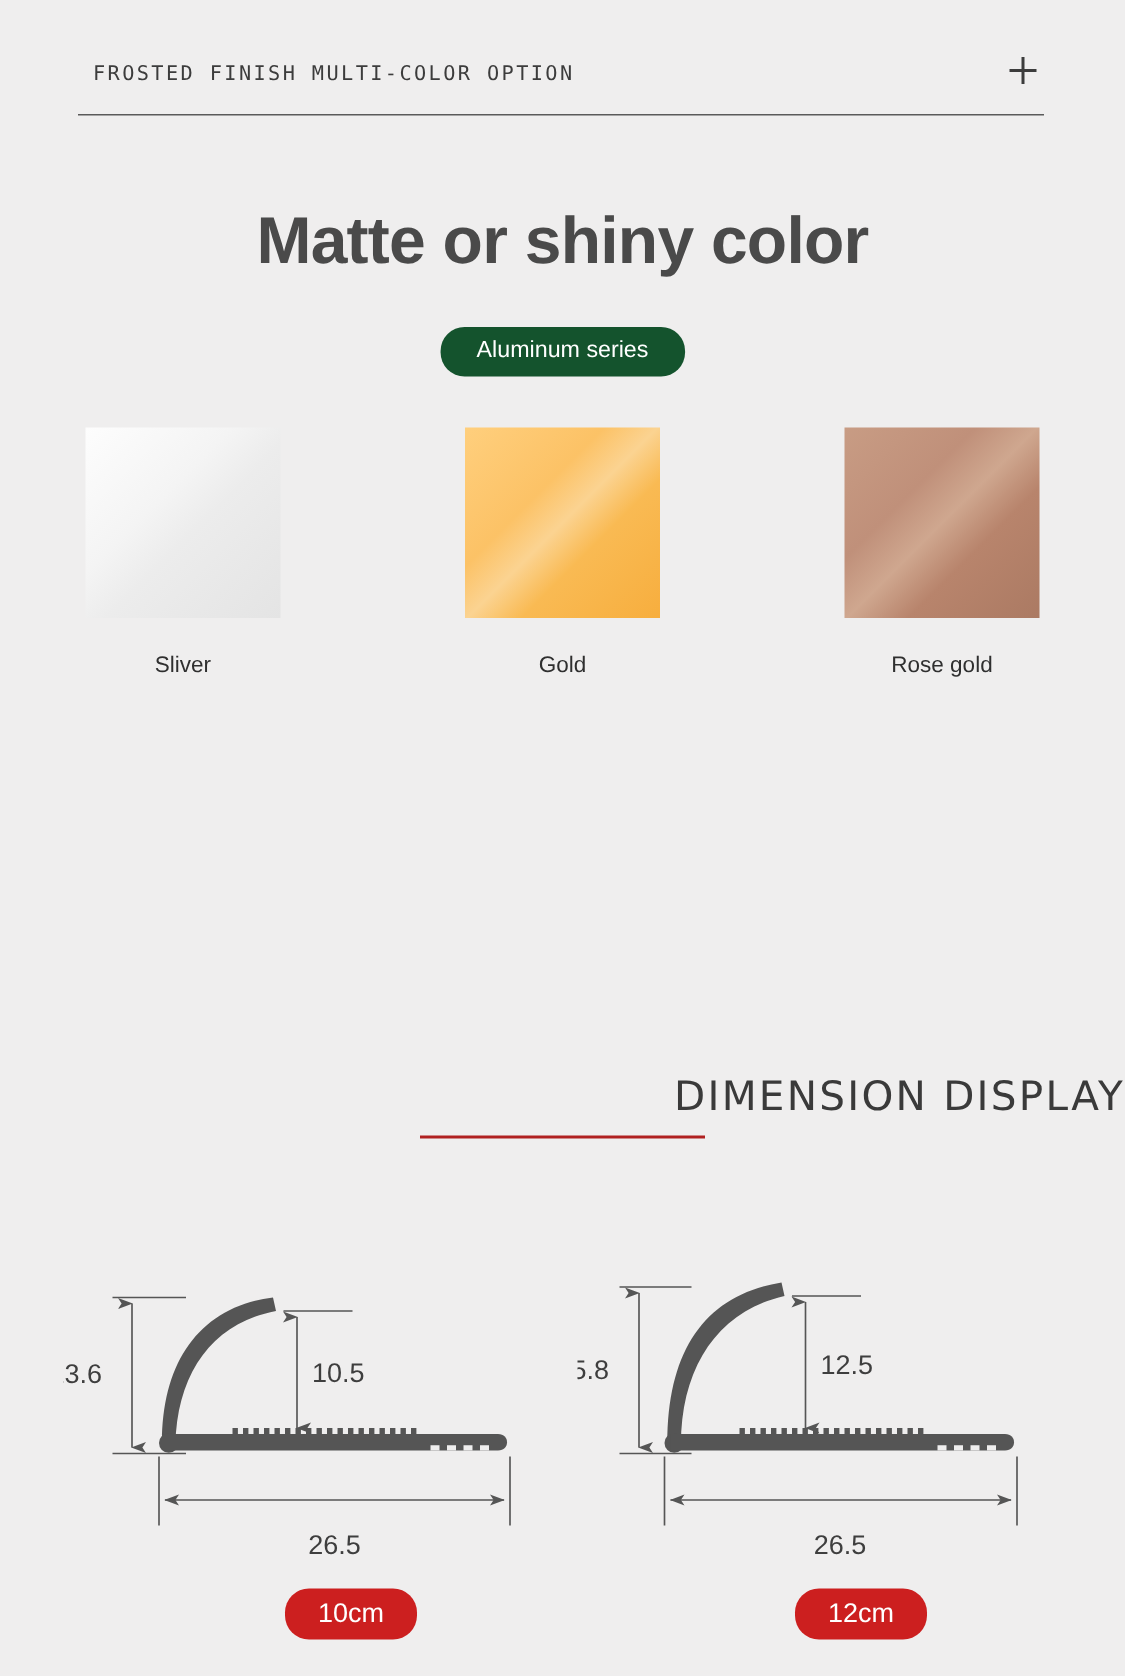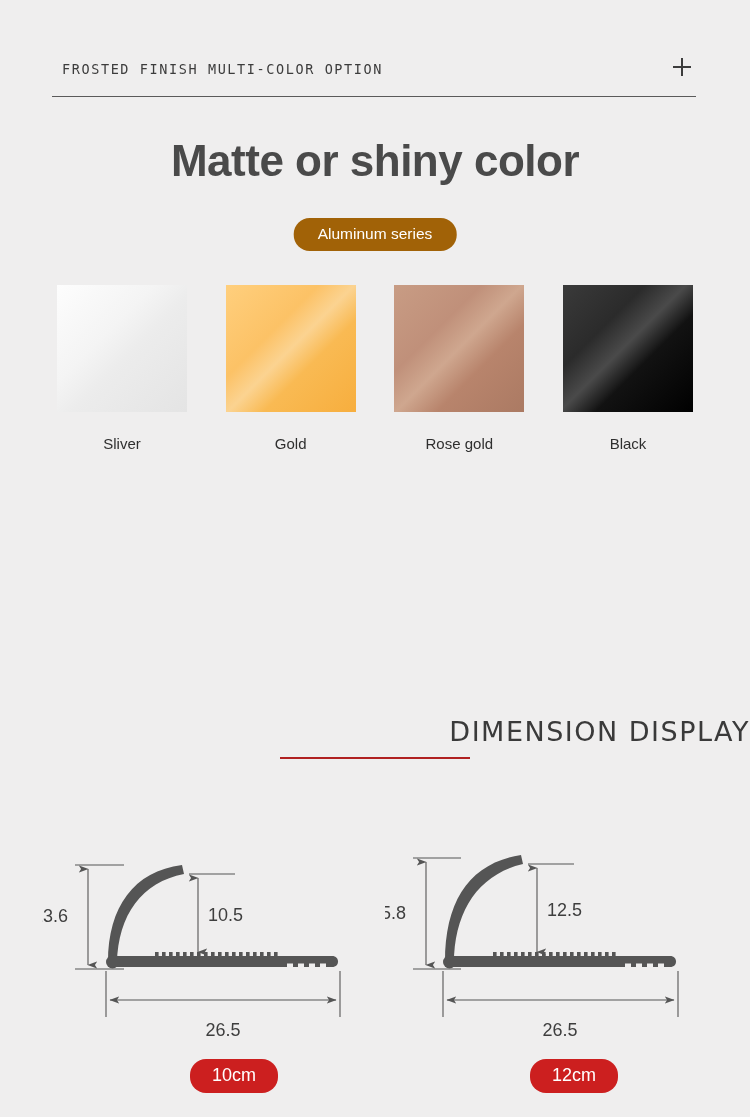--- a/index.html
+++ b/index.html
@@ -13,21 +13,21 @@
     font-family: "Liberation Sans", sans-serif;
     color: #3d3d3d;
     overflow: hidden;
     position: relative;
   }
 
   
   .header {
     position: absolute;
     left: 52px;
-    top: 56px;
+    top: 36px;
     width: 646px;
     height: 46px;
     text-align: right;
   }
   .header-title {
     position: absolute;
     left: 10px;
     top: 5px;
     font-size: 13.5px;
     letter-spacing: 1.6px;
@@ -74,21 +74,21 @@
     font-weight: bold;
     color: #4a4a4a;
     letter-spacing: -0.5px;
   }
 
   .series-badge {
     position: absolute;
     left: 50%;
     transform: translateX(-50%);
     top: 218px;
-    background: #a16207;
+    background: #14532d;
     color: #ffffff;
     font-size: 15.5px;
     padding: 7px 24px 8px 24px;
     border-radius: 16px;
     white-space: nowrap;
   }
 
   
   .swatch-grid {
     position: absolute;
@@ -243,24 +243,20 @@
       <div class="swatch-label">Sliver</div>
     </div>
     <div class="swatch-cell">
       <div class="swatch-chip chip-gold"></div>
       <div class="swatch-label">Gold</div>
     </div>
     <div class="swatch-cell">
       <div class="swatch-chip chip-rosegold"></div>
       <div class="swatch-label">Rose gold</div>
     </div>
-    <div class="swatch-cell">
-      <div class="swatch-chip chip-black"></div>
-      <div class="swatch-label">Black</div>
-    </div>
   </div>
 
 
 </div>
 
 <div class="dim-heading">DIMENSION DISPLAY</div>
 <div class="dim-underline"></div>
 
 <div class="diagrams">
 

